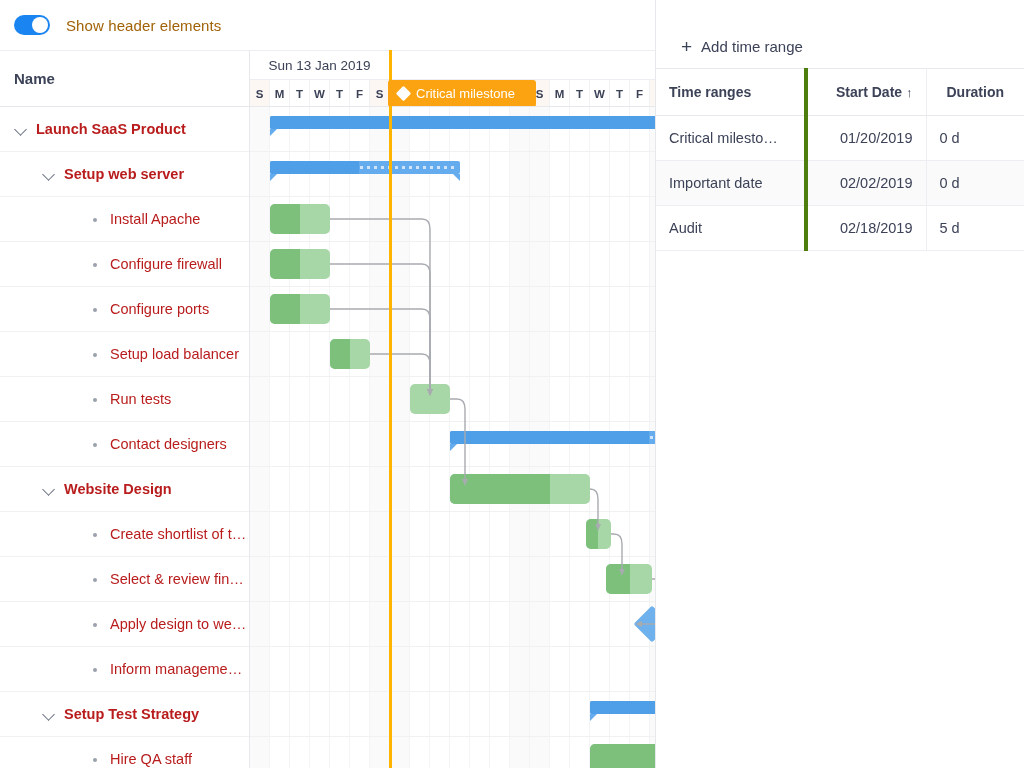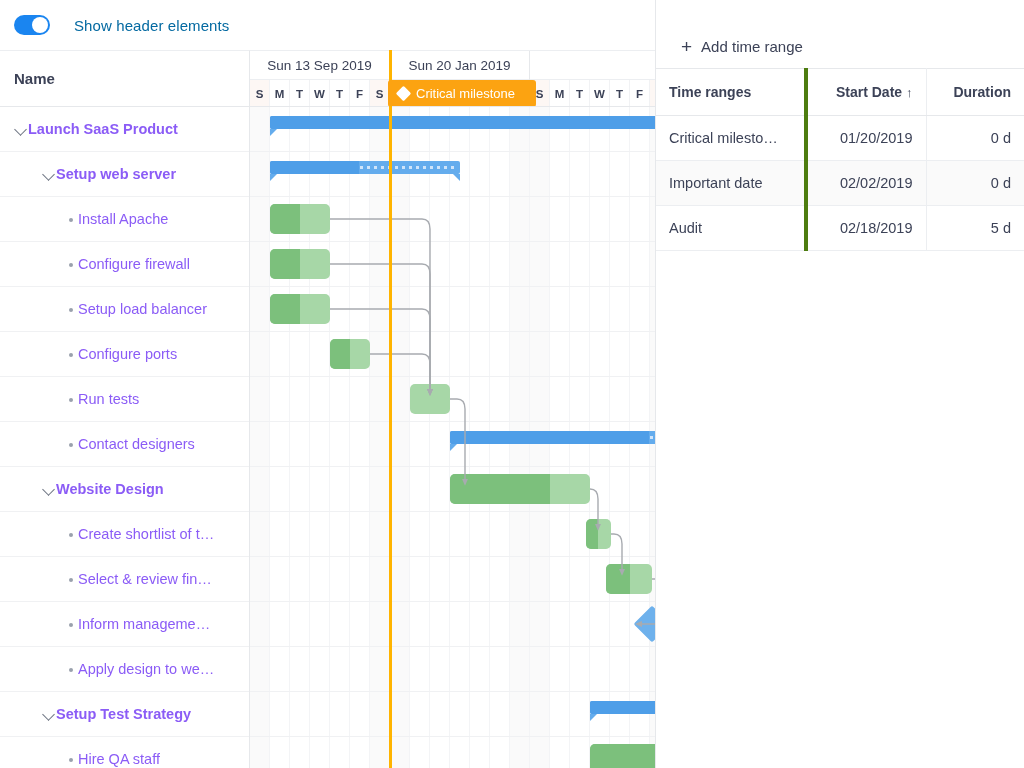--- a/index.html
+++ b/index.html
@@ -32,21 +32,21 @@
     width: 36px; height: 20px; border-radius: 10px;
     background: #1a85f0; position: relative; flex: 0 0 auto;
     cursor: pointer;
   }
   .toggle .knob {
     position: absolute; top: 2px; left: 18px;
     width: 16px; height: 16px; border-radius: 50%;
     background: #fff;
   }
   .toggle-label {
-    margin-left: 24px; font-size: 15px; color: #0369a1;
+    margin-left: 16px; font-size: 15px; color: #a16207;
     letter-spacing: .1px;
   }
 
   
   .name-header {
     position: absolute; left: 0; top: 50px;
     width: 249px; height: 57px;
     border-top: 1px solid #eceef1;
     border-bottom: 1px solid #e6e8eb;
     display: flex; align-items: center; padding-left: 14px;
@@ -119,26 +119,26 @@
     transform: rotate(45deg);
   }
   .dot {
     width: 14px; height: 14px; flex: 0 0 auto; position: relative;
   }
   .dot::after {
     content: ""; position: absolute; left: 5px; top: 6px;
     width: 4px; height: 4px; border-radius: 50%; background: #9aa1ad;
   }
   .task-label {
-    font-size: 14.5px; color: #8b5cf6;
+    margin-left: 8px; font-size: 14.5px; color: #b91c1c;
     white-space: nowrap; overflow: hidden;
   }
   .task-row.lvl0 { padding-left: 14px; }
   .task-row.lvl1 { padding-left: 42px; }
-  .task-row.lvl2 { padding-left: 64px; text-align: center; }
+  .task-row.lvl2 { padding-left: 88px; text-align: center; }
   .task-row.lvl0 .task-label { font-weight: bold; }
   .task-row.lvl1 .task-label { font-weight: bold; }
 
   
   .timeline-body {
     position: absolute; left: 249px; top: 107px;
     width: 406px; bottom: 0;
     border-left: 1px solid #e6e8eb;
     overflow: hidden;
     background: #fff;
@@ -221,21 +221,21 @@
     padding: 0 13px; white-space: nowrap;
   }
   .range-table td {
     height: 45px; font-size: 14.5px; color: #3c4257;
     border-bottom: 1px solid #eceef1;
     padding: 0 13px; white-space: nowrap;
     overflow: hidden;
   }
   .range-table th.c-name, .range-table td.c-name { text-align: left; width: 150px; border-right: 4px solid #4d7c0f; }
   .range-table th.c-date, .range-table td.c-date { text-align: right; width: 120px; border-right: 1px solid #eceef1; }
-  .range-table th.c-dur,  .range-table td.c-dur  { text-align: right; }
+  .range-table th.c-dur,  .range-table td.c-dur  { }
   .range-table tbody tr:nth-child(even) { background: #fafafa; }
   .sort-arrow { font-size: 13px; }
 </style>
 </head>
 <body>
 
 <div class="app">
 
   <div class="gantt-pane">
 
@@ -245,22 +245,21 @@
       </div>
       <div class="toggle-label">Show header elements</div>
     </div>
 
     <div class="name-header">
       <span>Name</span>
     </div>
 
     <div class="timeline-header">
       <div class="week-row" id="week-row">
-          <div class="week-cell" style="left: 0px; width: 140px;">Sun 13 Sep 2019</div>
-          <div class="week-cell" style="left: 140px; width: 140px;">Sun 20 Jan 2019</div>
+          <div class="week-cell" style="left: 0px; width: 140px;">Sun 13 Jan 2019</div>
           <div class="week-cell" style="left: 297px; width: 140px; margin-top: 47px;">Sun 27 Jan 2019</div>
         </div>
       <div class="day-row" id="day-row">
         <div class="milestone-badge" id="milestone-badge" style="left: 138px; width: 148px; background: rgb(252, 163, 17);">
           <span class="diamond"></span>
           <span>Critical milestone</span>
         </div>
       <div class="day-cell weekend" style="left: 0px;">S</div>
           <div class="day-cell" style="left: 20px;">M</div>
           <div class="day-cell" style="left: 40px;">T</div>
@@ -297,25 +296,25 @@
         <div class="task-row lvl2">
           <span class="dot"></span>
           <span class="task-label">Install Apache</span>
         </div>
         <div class="task-row lvl2">
           <span class="dot"></span>
           <span class="task-label">Configure firewall</span>
         </div>
         <div class="task-row lvl2">
           <span class="dot"></span>
+          <span class="task-label">Configure ports</span>
+        </div>
+        <div class="task-row lvl2">
+          <span class="dot"></span>
           <span class="task-label">Setup load balancer</span>
-        </div>
-        <div class="task-row lvl2">
-          <span class="dot"></span>
-          <span class="task-label">Configure ports</span>
         </div>
         <div class="task-row lvl2">
           <span class="dot"></span>
           <span class="task-label">Run tests</span>
         </div>
         <div class="task-row lvl2">
           <span class="dot"></span>
           <span class="task-label">Contact designers</span>
         </div>
         <div class="task-row lvl1">
@@ -325,25 +324,25 @@
         <div class="task-row lvl2">
           <span class="dot"></span>
           <span class="task-label">Create shortlist of t…</span>
         </div>
         <div class="task-row lvl2">
           <span class="dot"></span>
           <span class="task-label">Select &amp; review fin…</span>
         </div>
         <div class="task-row lvl2">
           <span class="dot"></span>
+          <span class="task-label">Apply design to we…</span>
+        </div>
+        <div class="task-row lvl2">
+          <span class="dot"></span>
           <span class="task-label">Inform manageme…</span>
-        </div>
-        <div class="task-row lvl2">
-          <span class="dot"></span>
-          <span class="task-label">Apply design to we…</span>
         </div>
         <div class="task-row lvl1">
           <span class="chev"></span>
           <span class="task-label">Setup Test Strategy</span>
         </div>
         <div class="task-row lvl2">
           <span class="dot"></span>
           <span class="task-label">Hire QA staff</span>
         </div>
       </div>

